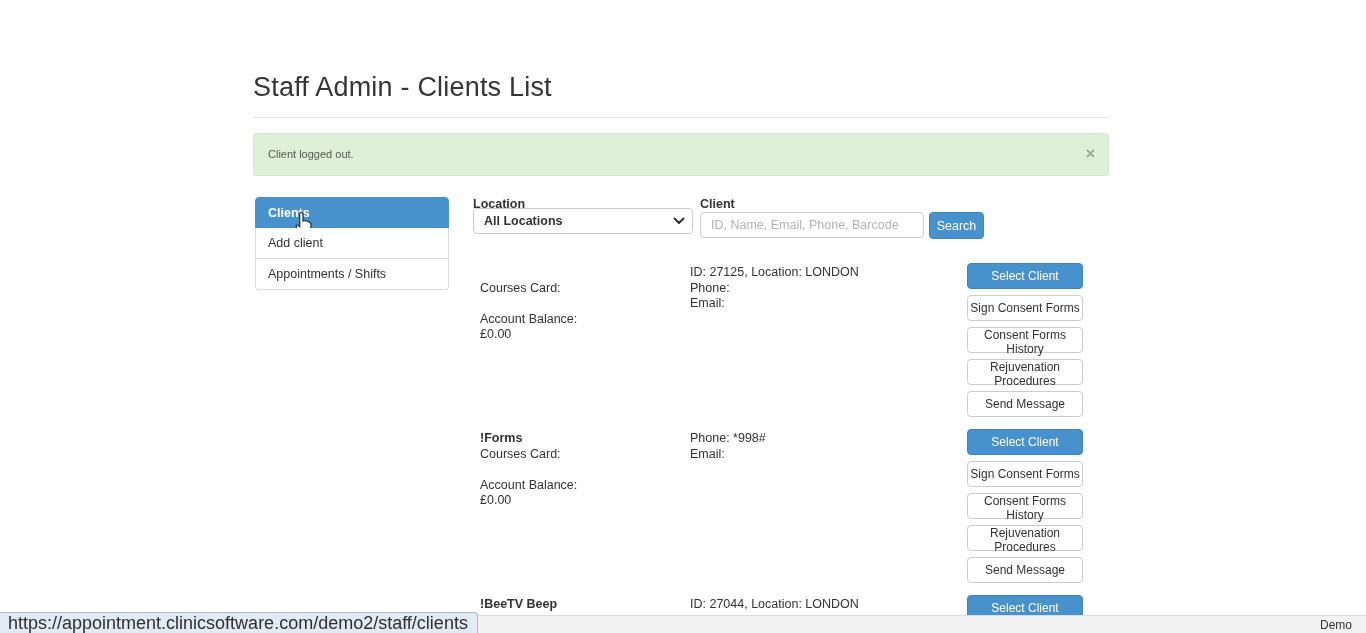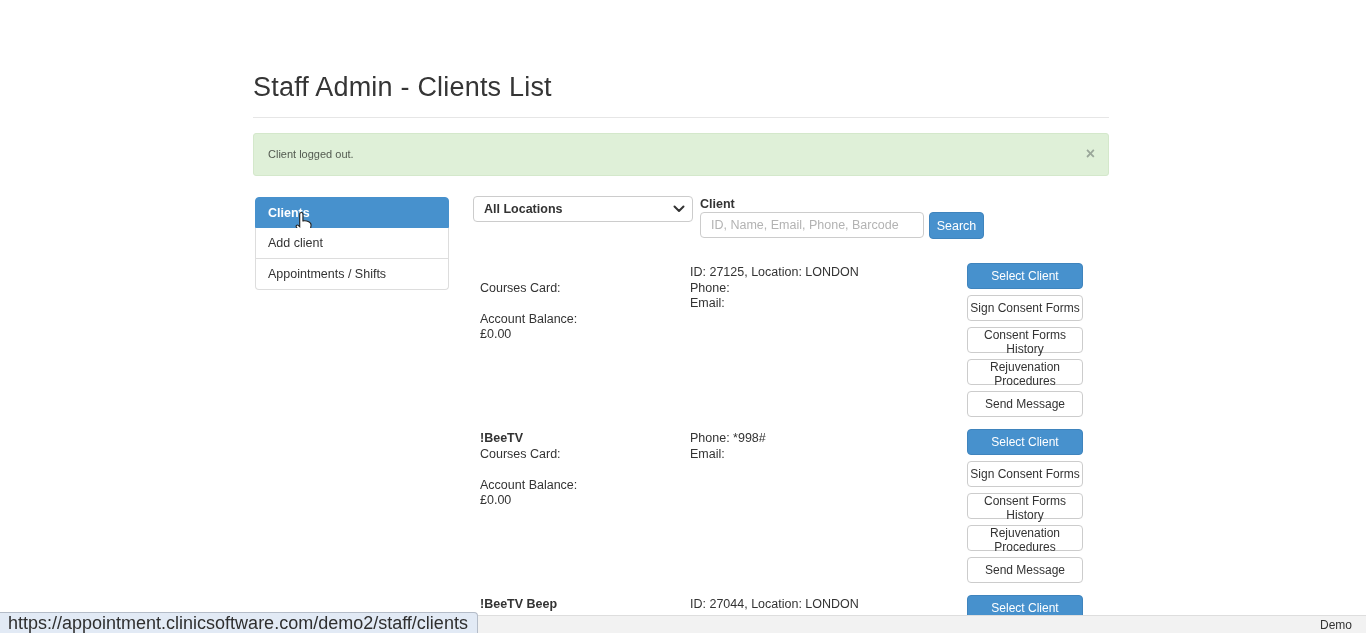--- a/index.html
+++ b/index.html
@@ -44,21 +44,21 @@
   .side-item.active {
     background:#4791cd; border-color:#4791cd; color:#fff; font-weight:700;
   }
   .cursor-hand { position:absolute; left:36px; top:12px; width:21px; height:25px; }
 
   
   .filter-label { position:absolute; font-size:12.5px; font-weight:700; color:#333; }
   .label-location { left:473px; top:197px; }
   .label-client   { left:700px; top:197px; }
 
-  .select-wrap { position:absolute; left:473px; top:196px; width:220px; height:26px; }
+  .select-wrap { position:absolute; left:473px; top:208px; width:220px; height:26px; }
   .select-wrap select {
     width:100%; height:100%;
     -webkit-appearance:none; appearance:none;
     border:1px solid #ccc; border-radius:4px; background:#fff;
     padding:0 24px 0 10px; font-size:12.5px; font-weight:700;
     font-family:"Liberation Sans", sans-serif; color:#333; cursor:pointer;
   }
   .chevron { position:absolute; right:8px; top:9px; pointer-events:none; }
 
   .client-input {
@@ -161,21 +161,21 @@
     <button class="btn-primary">Select Client</button>
     <button class="btn-default">Sign Consent Forms</button>
     <button class="btn-default">Consent Forms History</button>
     <button class="btn-default">Rejuvenation Procedures</button>
     <button class="btn-default">Send Message</button>
   </div>
 </div>
 
 <div class="client-row" style="top:429px">
   <div class="col-info">
-    <div class="c-line c-name">!BeeTV</div>
+    <div class="c-line c-name">!Forms</div>
     <div class="c-line">Courses Card:</div>
     <div class="c-line"></div>
     <div class="c-line">Account Balance:</div>
     <div class="c-line">£0.00</div>
   </div>
   <div class="col-contact">
     <div class="c-line">Phone: *998#</div>
     <div class="c-line">Email:</div>
   </div>
   <div class="col-actions">

